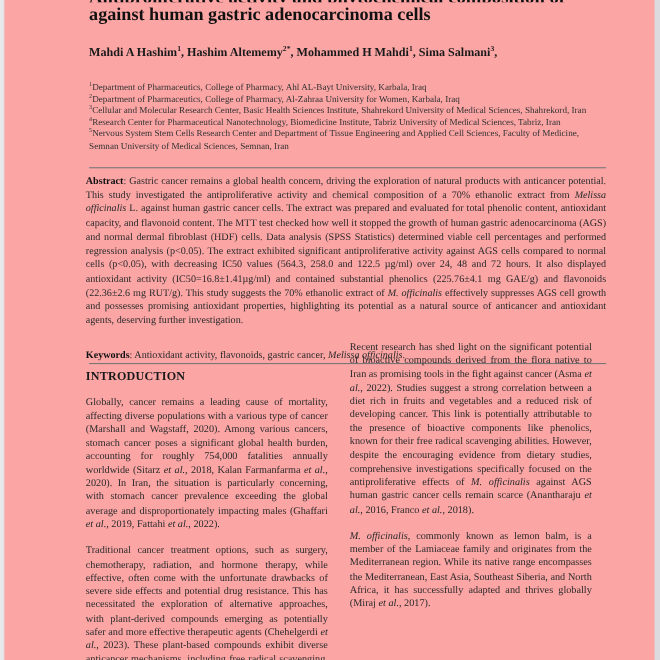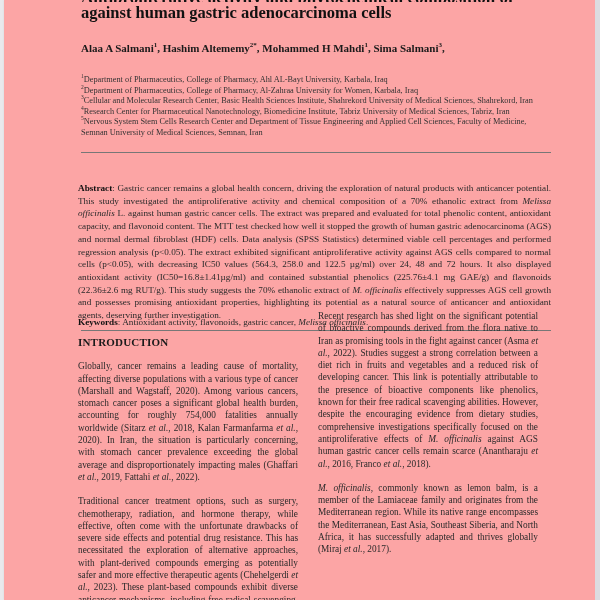--- a/index.html
+++ b/index.html
@@ -28,21 +28,21 @@
   }
   .authors sup { font-size: 7px; vertical-align: super; line-height: 0; }
   .affils {
     position: absolute; left: 77px; top: 75px; width: 470px;
     font-size: 8.3px; line-height: 10.6px; color: #333;
   }
   .affils sup { font-size: 5.5px; vertical-align: super; line-height: 0; }
   .rule { position: absolute; left: 77px; width: 470px; height: 1px; background: #777; }
   .abstract {
     position: absolute; left: 74px; top: 158px; width: 473px;
-    font-size: 9.2px; line-height: 12.7px; text-align: justify; color: #2a2a2a; margin-top: 24px;
+    font-size: 9.2px; line-height: 12.7px; text-align: justify; color: #2a2a2a;
   }
   .abstract b, .keywords b { color: #111; }
   .keywords {
     position: absolute; left: 74px; top: 316px; width: 473px;
     font-size: 9.2px; line-height: 12px; color: #2a2a2a;
   }
   .col {
     position: absolute; width: 220px;
     font-size: 9.3px; line-height: 12.3px; text-align: justify; color: #2a2a2a;
   }
@@ -57,21 +57,21 @@
 </head>
 <body>
 
 <div class="page">
   <div class="title-clip">
     <span>Antiproliferative activity and phytochemical composition of Melissa officinalis L. extract</span>
   </div>
   <div class="title">against human gastric adenocarcinoma cells</div>
 
   <div class="authors">
-    <div id="authors-1"><span>Alaa A Salmani</span><sup>1</sup><span>, </span><span>Hashim Altememy</span><sup>2*</sup><span>, </span><span>Mohammed H Mahdi</span><sup>1</sup><span>, </span><span>Sima Salmani</span><sup>3</sup><span>,</span></div>
+    <div id="authors-1"><span>Mahdi A Hashim</span><sup>1</sup><span>, </span><span>Hashim Altememy</span><sup>2*</sup><span>, </span><span>Mohammed H Mahdi</span><sup>1</sup><span>, </span><span>Sima Salmani</span><sup>3</sup><span>,</span></div>
   </div>
 
   <div class="affils" id="affils">
       <div><sup>1</sup><span>Department of Pharmaceutics, College of Pharmacy, Ahl AL-Bayt University, Karbala, Iraq</span></div>
       <div><sup>2</sup><span>Department of Pharmaceutics, College of Pharmacy, Al-Zahraa University for Women, Karbala, Iraq</span></div>
       <div><sup>3</sup><span>Cellular and Molecular Research Center, Basic Health Sciences Institute, Shahrekord University of Medical Sciences, Shahrekord, Iran</span></div>
       <div><sup>4</sup><span>Research Center for Pharmaceutical Nanotechnology, Biomedicine Institute, Tabriz University of Medical Sciences, Tabriz, Iran</span></div>
       <div><sup>5</sup><span>Nervous System Stem Cells Research Center and Department of Tissue Engineering and Applied Cell Sciences, Faculty of Medicine, Semnan University of Medical Sciences, Semnan, Iran</span></div>
     </div>
 

